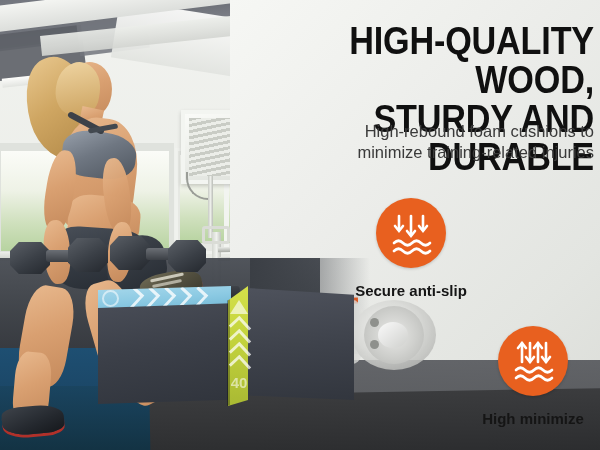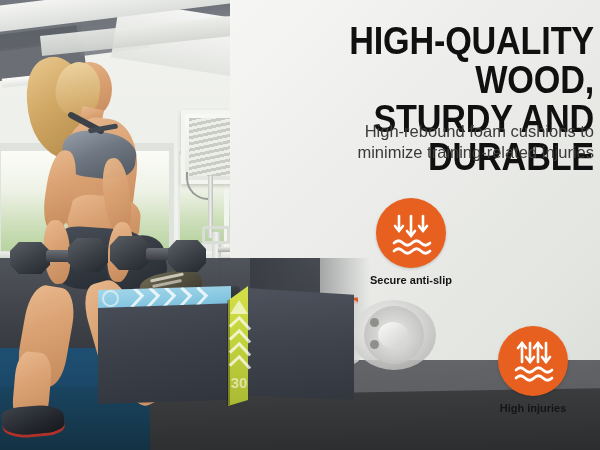--- a/index.html
+++ b/index.html
@@ -247,21 +247,21 @@
   
   .features{position:absolute;left:348px;top:198px;width:252px;height:250px;}
   .feat{position:absolute;width:126px;text-align:center;}
   .f1{left:0px;top:0px;}
   .f2{left:122px;top:0px;}
   .f3{left:0px;top:128px;}
   .f4{left:122px;top:128px;}
   .circ{width:70px;height:70px;border-radius:50%;margin:0 auto;
     background:#e8601f;position:relative;
     box-shadow:0 1px 3px rgba(0,0,0,.18);}
-  .flabel{margin-top:6px;font-size:11px;font-weight:bold;color:#151515;line-height:1.22;text-align:center;}
+  .flabel{margin-top:14px;font-size:15px;font-weight:bold;color:#151515;line-height:1.22;text-align:center;}
   .circ svg{position:absolute;left:0;top:0;}
 </style>
 </head>
 <body>
 
 <div id="stage">
 
   <div class="photo">
     <div class="wall"></div>
 
@@ -371,21 +371,21 @@
         <div class="chevH" style="left:76px;"></div>
         <div class="chevH" style="left:92px;"></div>
       </div>
       <div class="boxstrip"></div>
       <div class="boxstripdark"></div>
       <div class="arrowUp"></div>
       <div class="chevV" style="top:34px;"></div>
       <div class="chevV" style="top:47px;"></div>
       <div class="chevV" style="top:60px;"></div>
       <div class="chevV" style="top:73px;"></div>
-      <div class="num20">30</div>
+      <div class="num20">40</div>
     </div>
   </div>
 
   <div class="headline">
     <span class="l1">HIGH-QUALITY WOOD,</span>
     <span class="l2">STURDY AND DURABLE</span>
   </div>
 
   <div class="subhead">
     <span>High-rebound foam cushions to</span>
@@ -424,17 +424,17 @@
               <path d="M28 31 L32 36 L36 31"></path>
             <path d="M40 36 L40 17"></path>
               <path d="M36 22 L40 17 L44 22"></path>
             <path d="M48 17 L48 36"></path>
               <path d="M44 31 L48 36 L52 31"></path>
             <path d="M18 44 q4.5 -4.5 9 0 t9 0 t9 0 t9 0"></path>
             <path d="M18 52 q4.5 -4.5 9 0 t9 0 t9 0 t9 0"></path>
           </g>
         </svg>
       </div>
-      <div class="flabel">High injuries</div>
+      <div class="flabel">High minimize</div>
     </div>
 
   </div>
 </div>
 
 </body></html>

